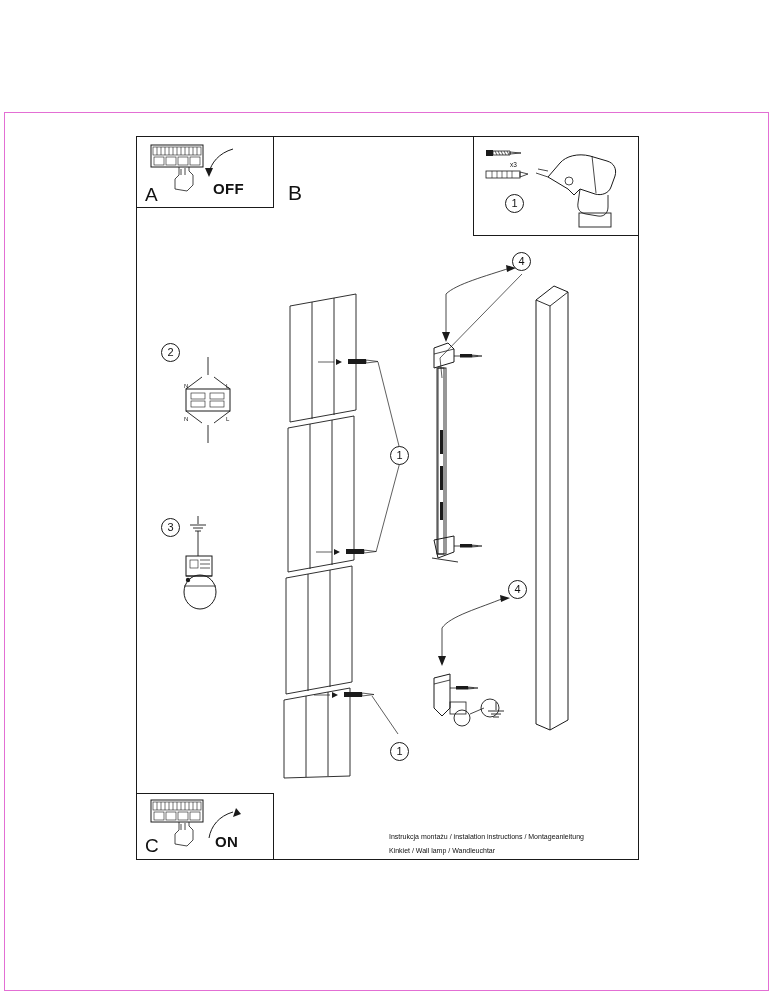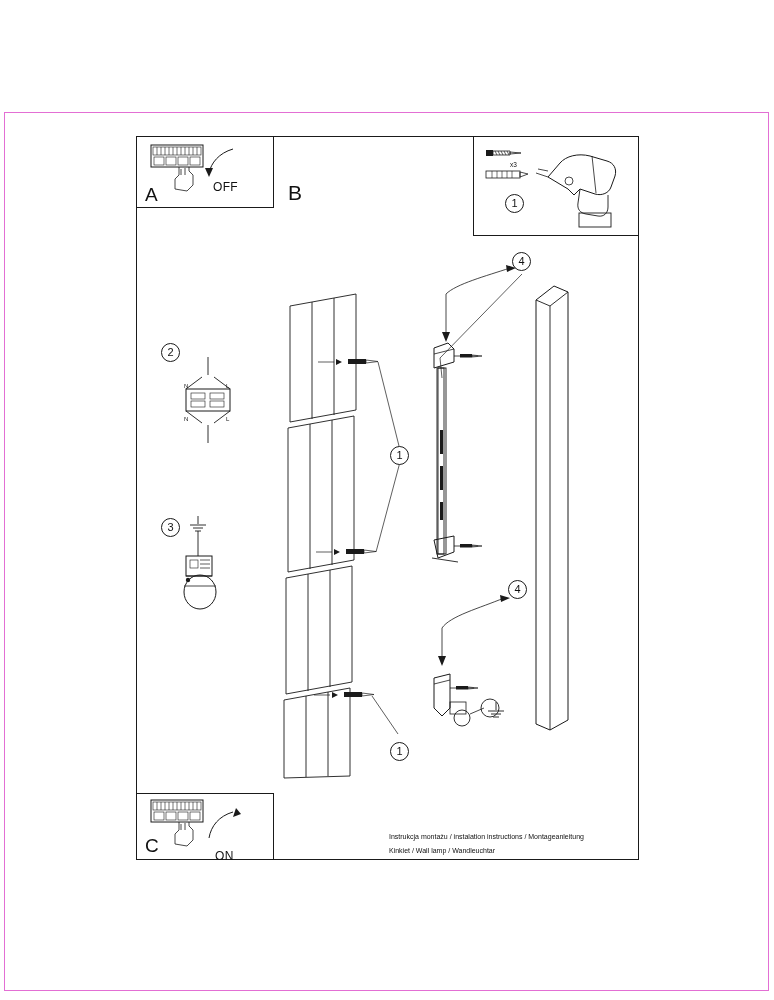--- a/index.html
+++ b/index.html
@@ -48,21 +48,21 @@
     box-sizing: border-box;
     background: #ffffff;
   }
   .lbl {
     position: absolute;
     color: #111111;
     line-height: 1;
     white-space: nowrap;
   }
   .big-letter { font-size: 19px; }
-  .onoff { font-size: 12px; font-weight: normal; letter-spacing: .3px; }
+  .onoff { font-size: 15px; font-weight: bold; letter-spacing: .3px; }
   .tiny { font-size: 6.5px; }
   .foot { font-size: 7px; color: #111; line-height: 1.45; }
   .callout {
     position: absolute;
     width: 19px; height: 19px;
     border: 1px solid #1a1a1a;
     border-radius: 50%;
     box-sizing: border-box;
     font-size: 11px;
     text-align: center;
@@ -347,19 +347,19 @@
       <g>
         <path class="ln" stroke-width="0.8" d="M42 28 L42 36 L38 40 L38 50 L50 52 L56 46 L56 36 L52 32 L52 28"></path>
         <path class="ln" stroke-width="0.8" d="M44 36 L44 30 M48 36 L48 29"></path>
       </g>
       <g>
         <path class="ln" stroke-width="1" d="M72 44 C74 32 82 22 96 18"></path>
         <path class="fillblk" d="M99 14 l-3 9 l8 -3 z"></path>
       </g>
     </svg>
     <div class="lbl big-letter" style="left:8px; top:42px;">C</div>
-    <div class="lbl onoff" style="left:78px; top:56px;">ON</div>
+    <div class="lbl onoff" style="left:78px; top:40px;">ON</div>
   </div>
 
   <div class="lbl foot" style="left:389px; top:832px;">Instrukcja montażu / instalation instructions / Montageanleitung</div>
   <div class="lbl foot" style="left:389px; top:846px;">Kinkiet / Wall lamp / Wandleuchtar</div>
 
 </div>
 
 </body></html>

